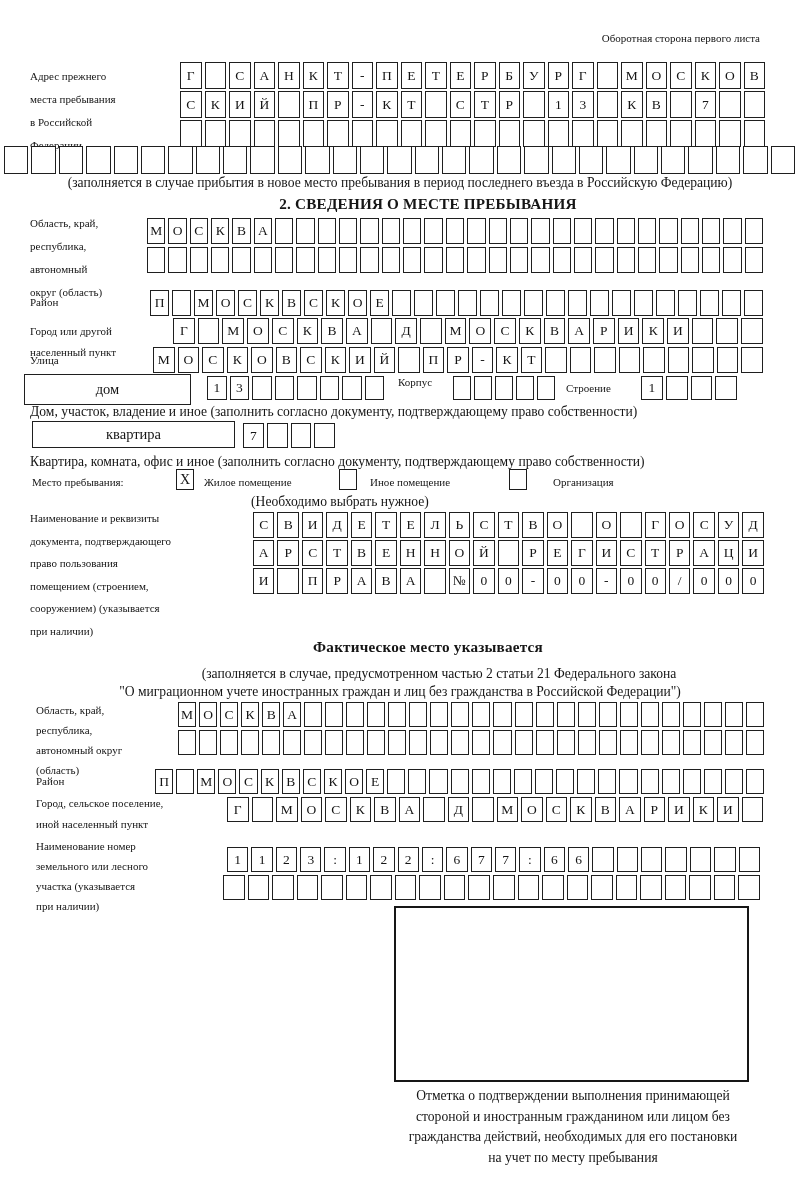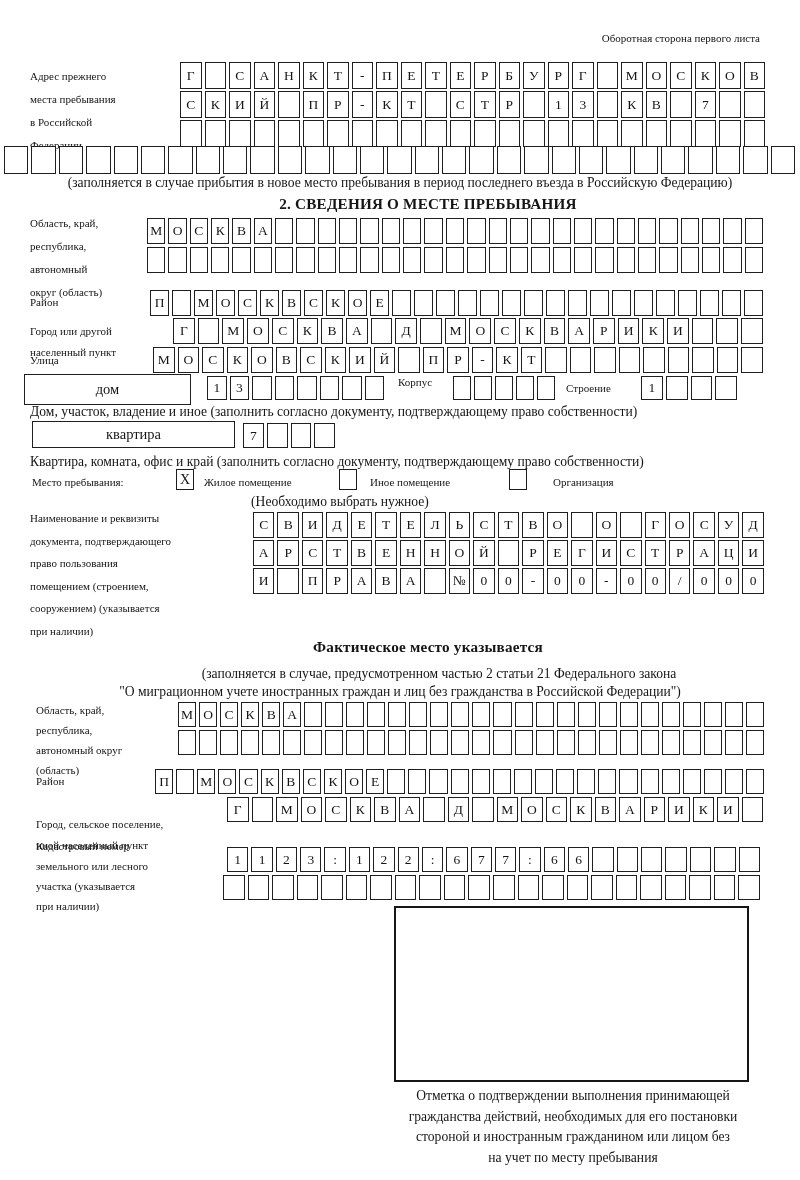--- a/index.html
+++ b/index.html
@@ -343,21 +343,21 @@
   </div>
 <div class="abs note" style="left:30px;top:404px;">Дом, участок, владение и иное (заполнить согласно документу, подтверждающему право собственности)</div>
 
 <div class="abs bigbox" style="left:32px;top:421px;width:203px;height:27px;font-family:Liberation Serif, serif;">квартира</div>
 <div class="abs cellrow" style="left:243px;top:423px;width:92px;--ch:23px;">
     <span class="cell">7</span>
     <span class="cell"></span>
     <span class="cell"></span>
     <span class="cell"></span>
   </div>
-<div class="abs note" style="left:30px;top:454px;">Квартира, комната, офис и край (заполнить согласно документу, подтверждающему право собственности)</div>
+<div class="abs note" style="left:30px;top:454px;">Квартира, комната, офис и иное (заполнить согласно документу, подтверждающему право собственности)</div>
 
 <div class="abs lbl" style="left:32px;top:471px;">Место пребывания:</div>
 <div class="abs cb" style="left:176px;top:469px;">X</div>
 <div class="abs lbl" style="left:204px;top:471px;">Жилое помещение</div>
 <div class="abs cb" style="left:339px;top:469px;"></div>
 <div class="abs lbl" style="left:370px;top:471px;">Иное помещение</div>
 <div class="abs cb" style="left:509px;top:469px;"></div>
 <div class="abs lbl" style="left:553px;top:471px;">Организация</div>
 <div class="abs note center" style="left:140px;top:494px;width:400px;">(Необходимо выбрать нужное)</div>
 
@@ -536,21 +536,21 @@
     <span class="cell"></span>
     <span class="cell"></span>
     <span class="cell"></span>
     <span class="cell"></span>
     <span class="cell"></span>
     <span class="cell"></span>
     <span class="cell"></span>
     <span class="cell"></span>
   </div>
 
-<div class="abs lbl" style="left:36px;top:793px;line-height:21px;margin-top:21px;">
+<div class="abs lbl" style="left:36px;top:793px;line-height:21px;">
     <div>Город, сельское поселение,</div>
     <div>иной населенный пункт</div>
   </div>
 <div class="abs cellrow" style="left:227px;top:797px;width:536px;--ch:23px;">
     <span class="cell">Г</span>
     <span class="cell"></span>
     <span class="cell">М</span>
     <span class="cell">О</span>
     <span class="cell">С</span>
     <span class="cell">К</span>
@@ -566,21 +566,21 @@
     <span class="cell">В</span>
     <span class="cell">А</span>
     <span class="cell">Р</span>
     <span class="cell">И</span>
     <span class="cell">К</span>
     <span class="cell">И</span>
     <span class="cell"></span>
   </div>
 
 <div class="abs lbl" style="left:36px;top:836px;line-height:20px;">
-    <div>Кадастровый номер</div>
+    <div>Наименование номер</div>
     <div>земельного или лесного</div>
     <div>участка (указывается</div>
     <div>при наличии)</div>
   </div>
 <div class="abs cellrow" style="left:227px;top:847px;width:533px;--ch:23px;">
     <span class="cell">1</span>
     <span class="cell">1</span>
     <span class="cell">2</span>
     <span class="cell">3</span>
     <span class="cell">:</span>
@@ -623,16 +623,16 @@
     <span class="cell"></span>
     <span class="cell"></span>
     <span class="cell"></span>
     <span class="cell"></span>
     <span class="cell"></span>
   </div>
 
 <div class="abs stampbox" style="left:394px;top:906px;width:355px;height:176px;"></div>
 <div class="abs note center" style="left:388px;top:1086px;width:370px;line-height:20.5px;">
     <div>Отметка о подтверждении выполнения принимающей</div>
+    <div>стороной и иностранным гражданином или лицом без</div>
     <div>гражданства действий, необходимых для его постановки</div>
-    <div>стороной и иностранным гражданином или лицом без</div>
     <div>на учет по месту пребывания</div>
   </div>
 
 </body></html>

